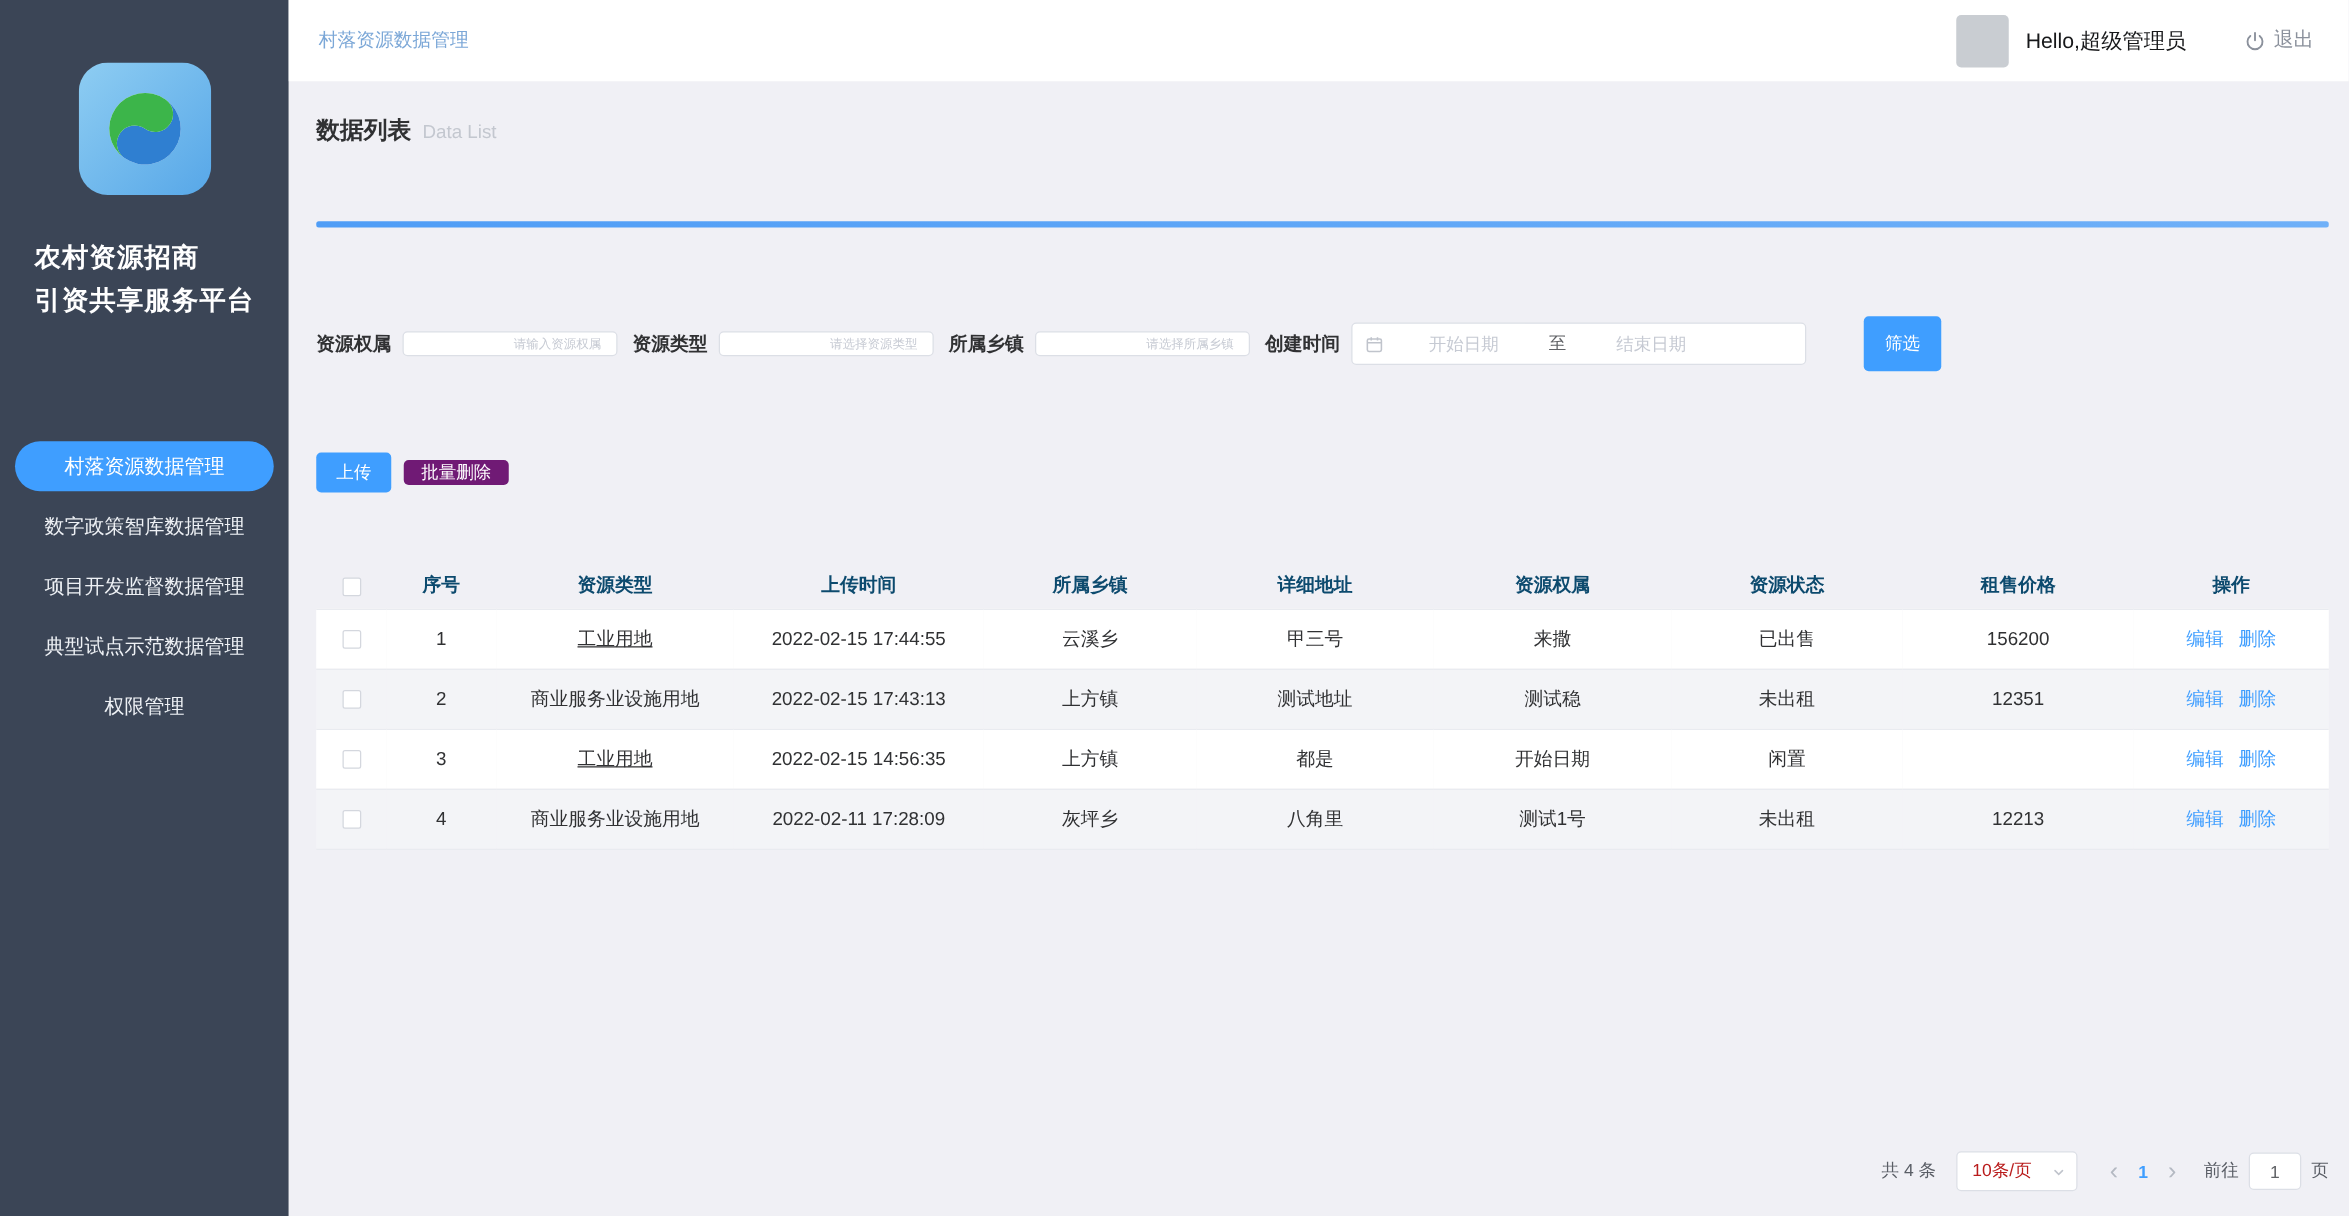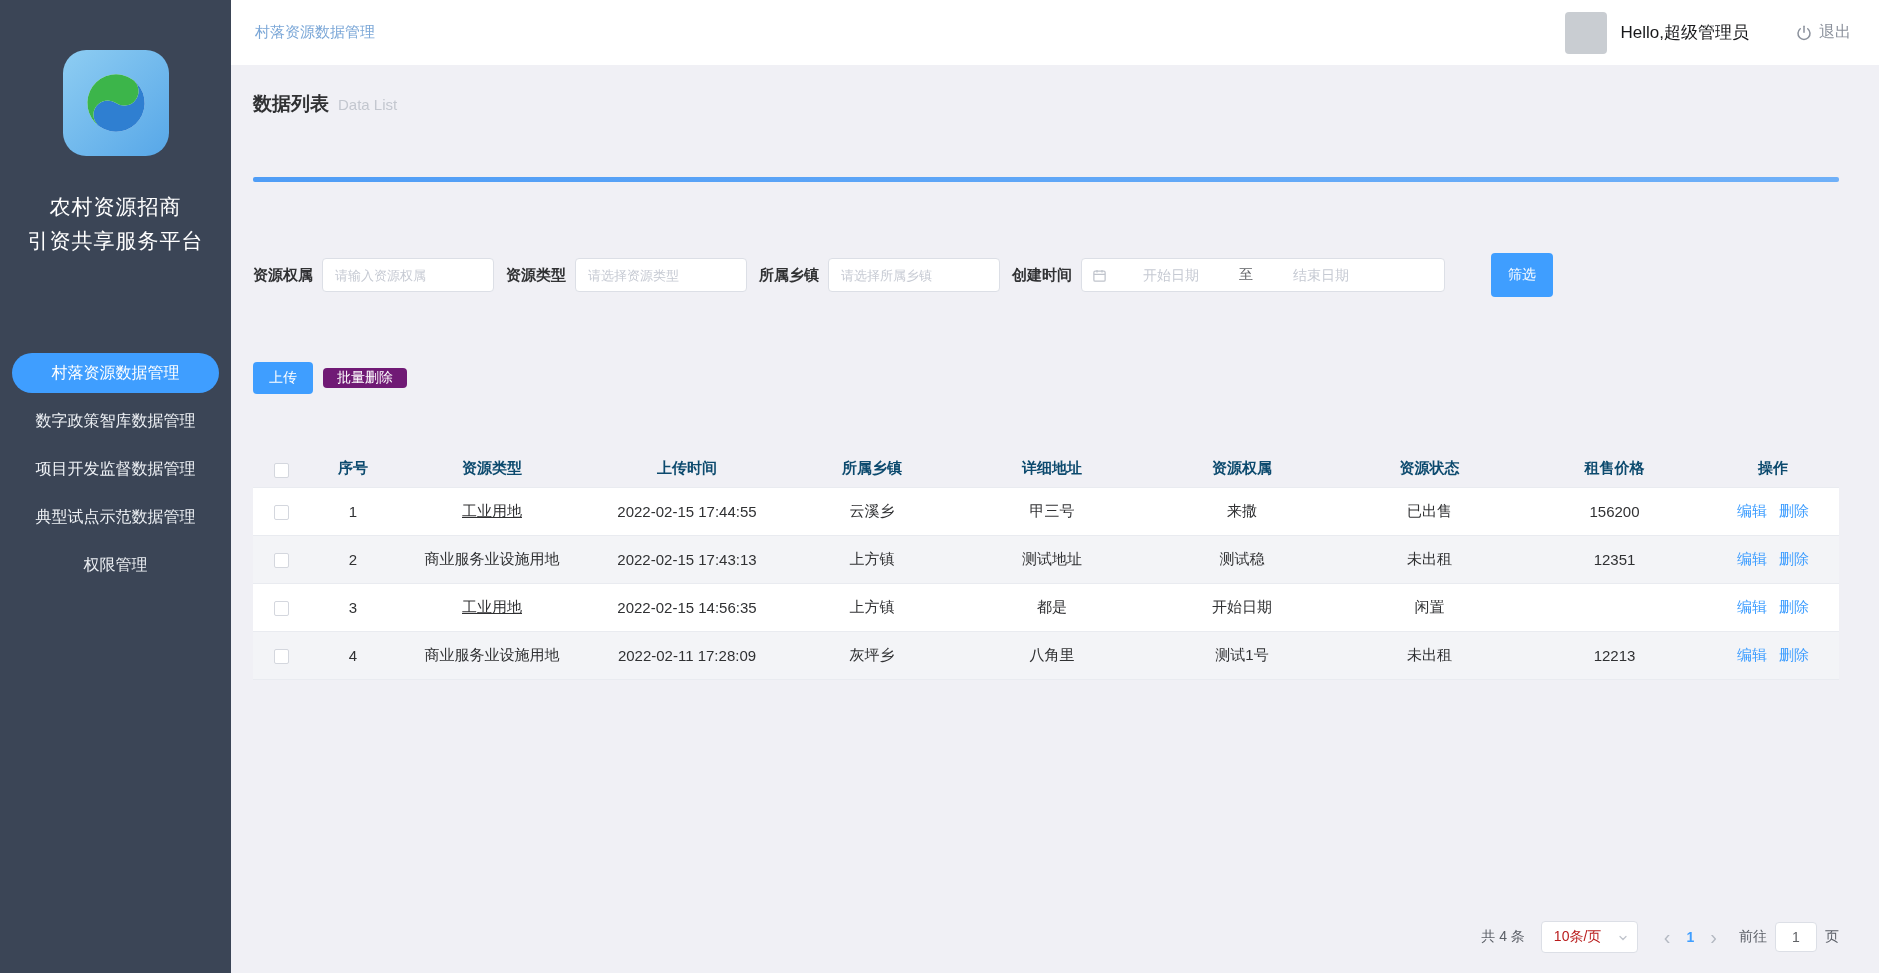--- a/index.html
+++ b/index.html
@@ -9,22 +9,22 @@
   .app { display: flex; width: 1879px; height: 973px; }
 
   
   .sidebar {
     width: 231px; flex-shrink: 0; background: #3b4556; color: #fff;
     display: flex; flex-direction: column; align-items: center;
   }
   .logo { margin-top: 50px; width: 106px; height: 106px; }
   .logo svg { width: 100%; height: 100%; display: block; }
   .app-title {
-    margin-top: 34px; font-size: 21px; font-weight: normal; line-height: 1.6;
-    text-align: center; color: #ffffff; letter-spacing: 1px;
+    margin-top: 34px; font-size: 21px; font-weight: bold; line-height: 1.6;
+    color: #ffffff; letter-spacing: 1px;
   }
   .menu { margin-top: 96px; width: 100%; display: flex; flex-direction: column; }
   .menu-item {
     height: 40px; margin: 0 12px 8px 12px; display: flex; align-items: center;
     justify-content: center; font-size: 16px; color: #eef1f5; cursor: pointer;
     border-radius: 20px;
   }
   .menu-item.active { background: #3f9eff; color: #ffffff; }
 
   
@@ -35,34 +35,35 @@
     justify-content: space-between; padding: 0 28px 0 24px; flex-shrink: 0;
   }
   .breadcrumb { color: #7ba7d7; font-size: 15px; cursor: pointer; }
   .topbar-right { display: flex; align-items: center; }
   .avatar { width: 42px; height: 42px; background: #c9cdd2; border-radius: 4px; }
   .greeting { margin-left: 14px; font-size: 17px; color: #17181a; }
   .logout { margin-left: 46px; display: flex; align-items: center; gap: 6px;
     color: #8b919c; font-size: 16px; cursor: pointer; }
 
   
-  .content { flex: 1; display: flex; flex-direction: column; padding: 26px 40px 18px 22px; min-height: 0; gap: 41px; }
+  .content { flex: 1; display: flex; flex-direction: column; padding: 26px 16px 18px 22px; min-height: 0; gap: 41px; }
   .page-title-row { display: flex; align-items: baseline; }
   .page-title { font-size: 19px; font-weight: bold; color: #303133; }
   .page-subtitle { font-size: 15px; color: #c3c7cf; margin-left: 9px; }
   .title-underline { height: 5px; background: linear-gradient(90deg, #4f9df6, #6fb0f8); margin-top: 19px; border-radius: 2px; }
 
   
   .filter-row { margin-top: 30px; display: flex; align-items: center; }
   .f-group { display: flex; align-items: center; margin-right: 12px; }
   .f-label { font-size: 15px; font-weight: bold; color: #303133; margin-right: 9px; white-space: nowrap; }
   .f-input {
-    height: 34px; width: 172px; border: 1px solid #dcdfe6; border-radius: 4px;
-    padding: 0 12px; font-size: 13px; color: #606266; background: #fff; outline: none;
+    height: 20px; width: 172px; border: 1px solid #dcdfe6; border-radius: 4px;
+    padding: 0 12px; font-size: 10px; color: #606266; background: #fff; outline: none;
     font-family: inherit;
+    text-align: right;
   }
   input::placeholder { color: #c6cad3; }
   .date-box {
     display: flex; align-items: center; height: 34px; width: 364px; background: #fff;
     border: 1px solid #dcdfe6; border-radius: 4px; padding: 0 10px;
   }
   .date-box .cal { display: flex; align-items: center; color: #c0c4cc; }
   .date-input { border: none; height: 30px; width: 128px; text-align: center; font-size: 14px;
     color: #606266; outline: none; font-family: inherit; background: transparent; }
   .date-sep { font-size: 14px; color: #606266; padding: 0 4px; white-space: nowrap; }

